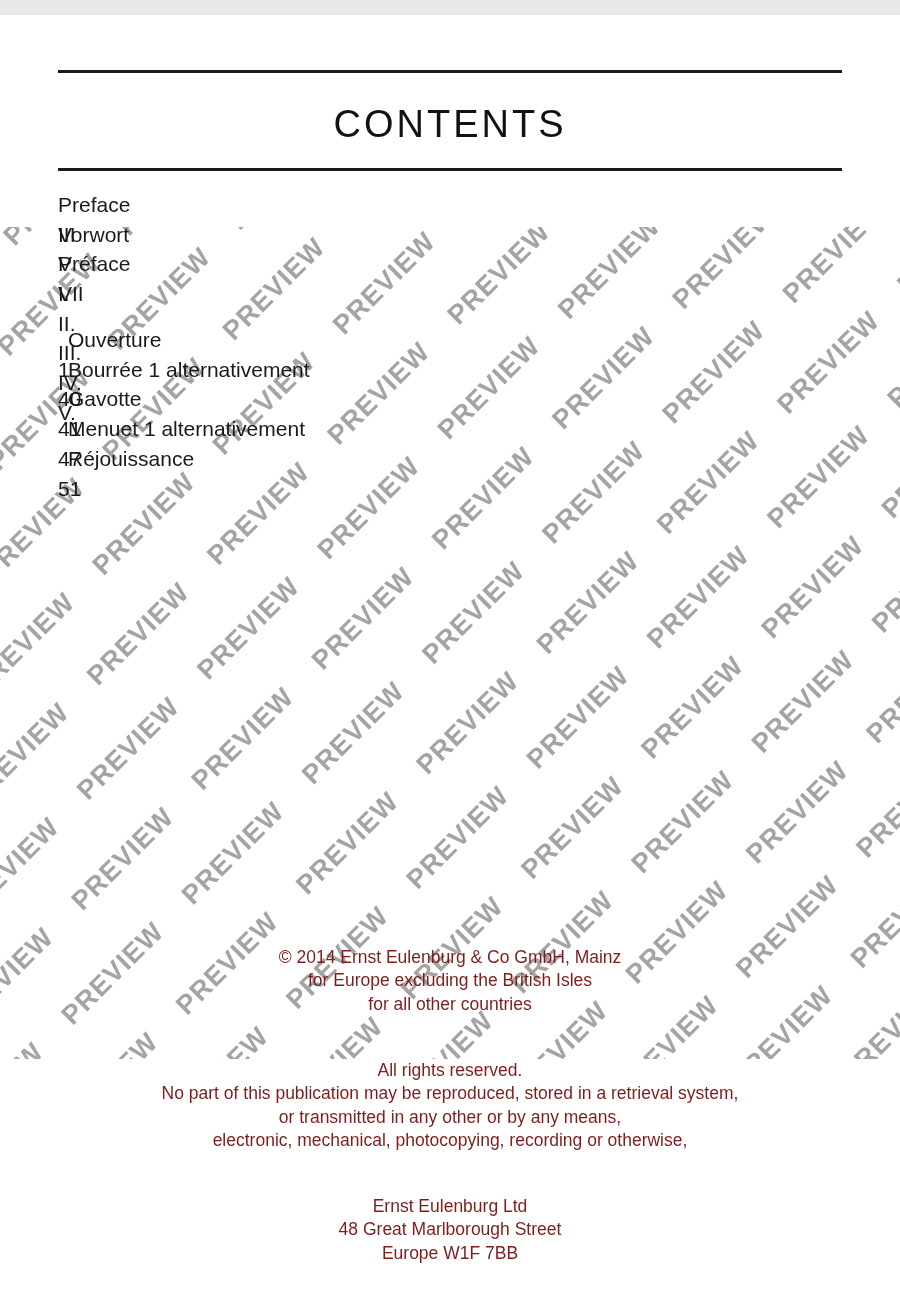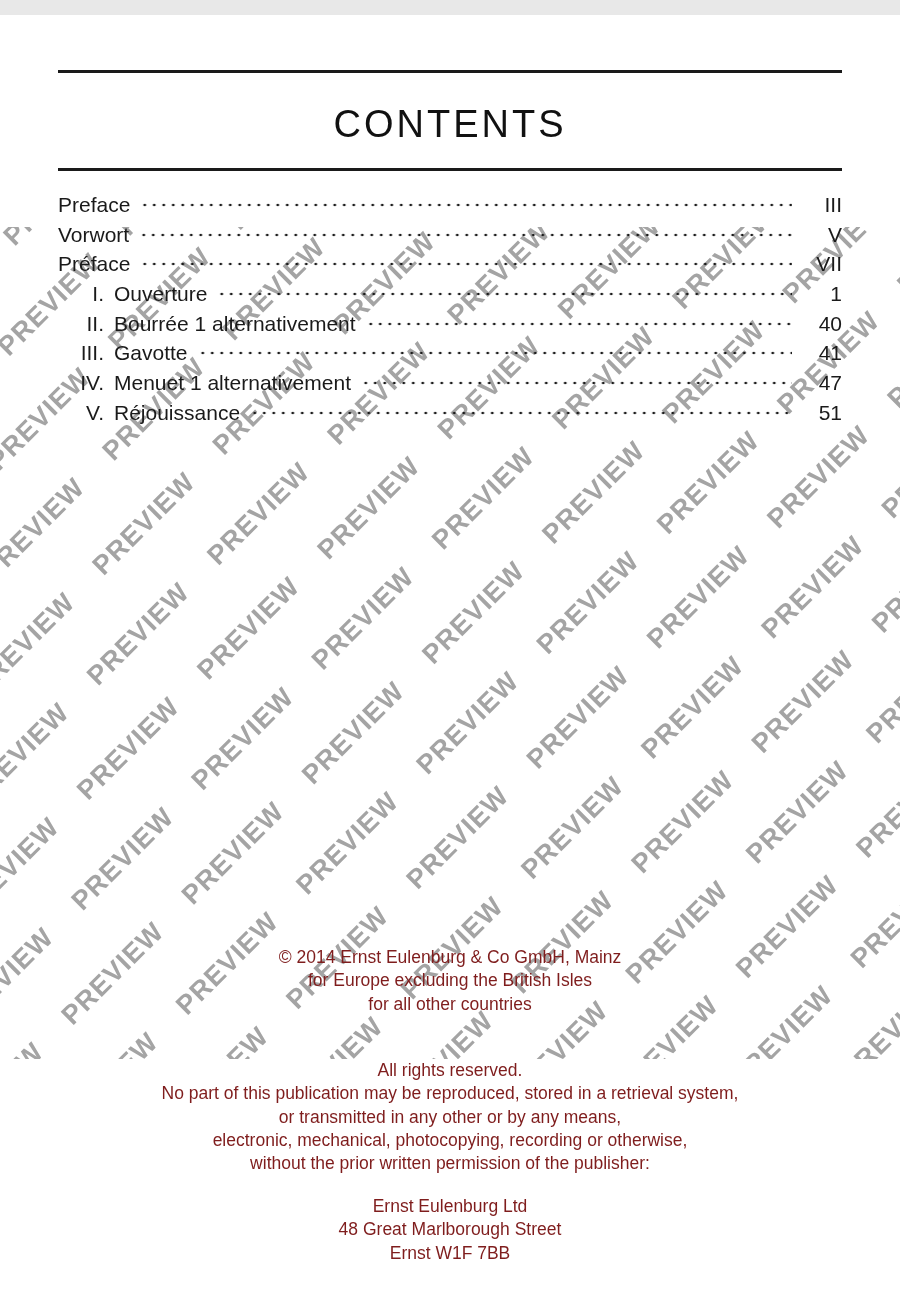--- a/index.html
+++ b/index.html
@@ -19,23 +19,24 @@
     position:absolute;top:88px;left:0;right:0;
     text-align:center;
     font-size:38px;letter-spacing:3px;
     color:#111;
   }
   .toc{
     position:absolute;top:175px;left:58px;right:58px;
     font-size:21px;
   }
   .toc-row{
-    display:flex;align-items:center;
+    display:flex;align-items:flex-start;
     height:29.7px;line-height:29.7px;
     white-space:nowrap;
+    flex-direction:column;
   }
   .toc-row .num{
     flex:0 0 46px;text-align:right;
   }
   .toc-row .lbl{margin-left:10px;}
   .toc-row.r-plain .lbl{margin-left:0;}
   .leader{
     flex:1 1 auto;
     height:6px;
     margin:0 6px 0 8px;
@@ -183,22 +184,21 @@
     <div>© 2014 Ernst Eulenburg &amp; Co GmbH, Mainz</div>
     <div>for Europe excluding the British Isles</div>
     <div>for all other countries</div>
   </div>
 
   <div class="center-block rights-block">
     <div>All rights reserved.</div>
     <div>No part of this publication may be reproduced, stored in a retrieval system,</div>
     <div>or transmitted in any other or by any means,</div>
     <div>electronic, mechanical, photocopying, recording or otherwise,</div>
-    <div>without the prior written permission of the publisher:</div>
   </div>
 
   <div class="center-block address-block">
     <div>Ernst Eulenburg Ltd</div>
     <div>48 Great Marlborough Street</div>
-    <div>Ernst W1F 7BB</div>
+    <div>Europe W1F 7BB</div>
   </div>
 
 </div>
 
 </body></html>

